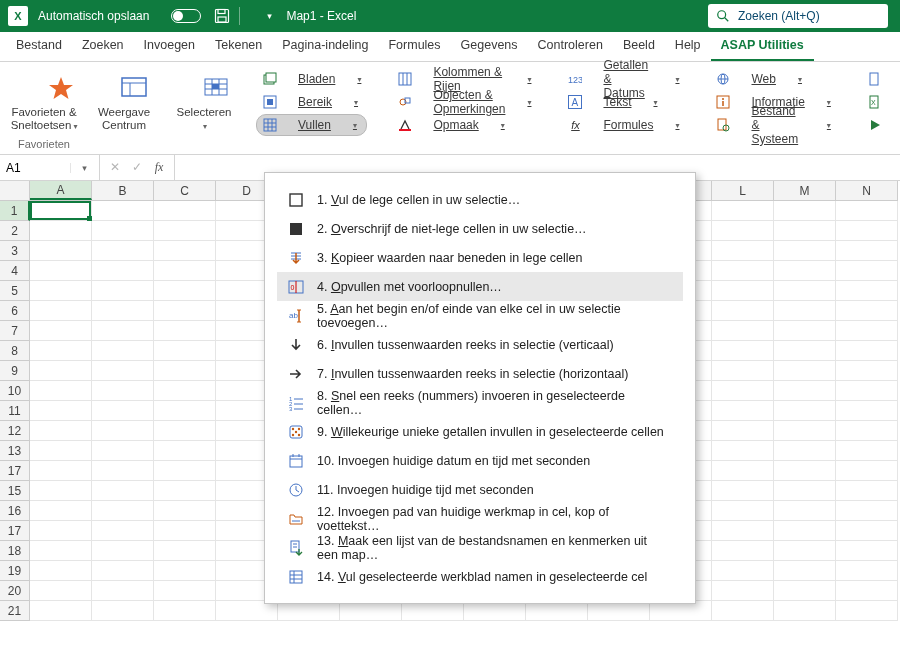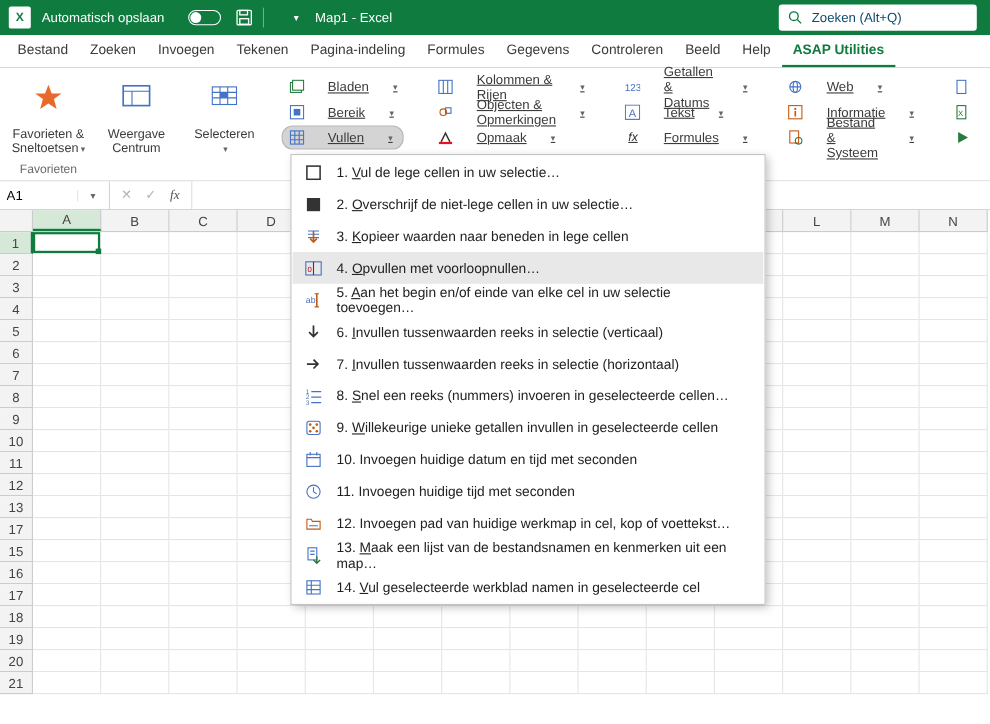--- a/index.html
+++ b/index.html
@@ -17,21 +17,21 @@
     .title-bar .search-box svg { color: #0f7b3f; }
 
     .ribbon-tabs { height: 30px; background: #fff; border-bottom: 1px solid #d4d4d4; display: flex; padding: 0 6px; gap: 0; }
     .ribbon-tabs .tab { padding: 6px 10px; font-size: 12.5px; color: #3b3b3b; cursor: default; }
     .ribbon-tabs .tab.active { color: #0f7b3f; border-bottom: 2px solid #0f7b3f; font-weight: 600; padding-bottom: 4px; }
 
     .ribbon { background: #fff; border-bottom: 1px solid #d4d4d4; display: flex; padding: 4px 8px 2px; }
     .ribbon-group { display: flex; flex-direction: column; align-items: center; padding: 2px 8px; position: relative; }
     .ribbon-group.big { min-width: 72px; }
     .ribbon-sep { width: 1px; background: #e1e1e1; margin: 2px 4px; align-self: stretch; }
-    .big-btn { display: flex; flex-direction: column; align-items: center; gap: 12px; padding: 4px 6px; color: #3b3b3b; font-size: 11.5px; text-align: center; line-height: 1.15; }
+    .big-btn { display: flex; flex-direction: column; align-items: flex-end; gap: 2px; padding: 4px 6px; color: #3b3b3b; font-size: 11.5px; text-align: center; line-height: 1.15; }
     .big-btn .ico { width: 32px; height: 32px; display: flex; align-items: center; justify-content: center; }
     .group-label { font-size: 11px; color: #6a6a6a; margin-top: 2px; }
     .caret { font-size: 8px; margin-left: 2px; color: #666; }
 
     .small-btns { display: flex; flex-direction: column; gap: 1px; }
     .small-btn { display: flex; align-items: center; gap: 20px; padding: 3px 6px; font-size: 12px; color: #3b3b3b; min-width: 0; height: 22px; text-decoration: underline; }
     .small-btn.active { background: #d4d4d4; border: 1px solid #b8b8b8; border-radius: 10px; padding: 2px 5px; }
     .small-btn .ico { width: 16px; height: 16px; display: inline-flex; align-items: center; justify-content: center; flex-shrink: 0; }
 
     .formula-bar { height: 26px; border-bottom: 1px solid #d4d4d4; display: flex; align-items: stretch; background: #fff; }
@@ -50,21 +50,21 @@
     .col-h.sel { background: #d6e9d8; border-bottom: 2px solid #0f7b3f; line-height: 18px; }
     .rows { display: flex; flex-direction: column; }
     .row-h { width: 30px; height: 20px; border-right: 1px solid #ccc; border-bottom: 1px solid #ccc; background: #f3f3f3; text-align: center; font-size: 12px; color: #444; line-height: 20px; }
     .row-h.sel { background: #d6e9d8; border-right: 2px solid #0f7b3f; }
     .cells { position: relative; }
     .cell-row { display: flex; height: 20px; }
     .cell { width: 62px; height: 20px; border-right: 1px solid #e5e5e5; border-bottom: 1px solid #e5e5e5; }
     .active-cell-border { position: absolute; left: 0; top: 0; width: 61px; height: 19px; border: 2px solid #0f7b3f; pointer-events: none; }
     .active-cell-border::after { content: ""; position: absolute; right: -3px; bottom: -3px; width: 5px; height: 5px; background: #0f7b3f; }
 
-    .dropdown-menu { position: absolute; left: 264px; top: 140px; width: 432px; background: #fff; border: 1px solid #c4c4c4; box-shadow: 3px 3px 8px rgba(0,0,0,0.25); padding: 1px; z-index: 100; }
+    .dropdown-menu { position: absolute; left: 264px; top: 172px; width: 432px; background: #fff; border: 1px solid #c4c4c4; box-shadow: 3px 3px 8px rgba(0,0,0,0.25); padding: 12px; z-index: 100; }
     .menu-item { display: flex; align-items: center; gap: 12px; padding: 6px 12px 6px 10px; font-size: 12.5px; color: #222; height: 29px; }
     .menu-item.highlighted { background: #e8e8e8; }
     .menu-item .m-ico { width: 18px; height: 18px; display: flex; align-items: center; justify-content: center; flex-shrink: 0; }
     .menu-item .m-num { display: inline-block; }
     .menu-item .u { text-decoration: underline; text-underline-offset: 1px; }
 
     svg { display: block; }
   </style>
 </head>
 <body>

